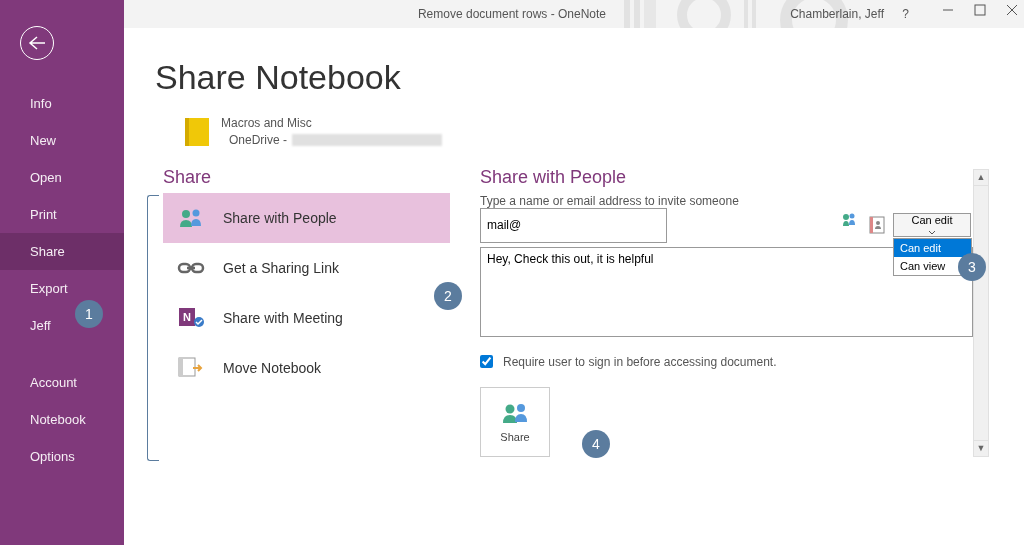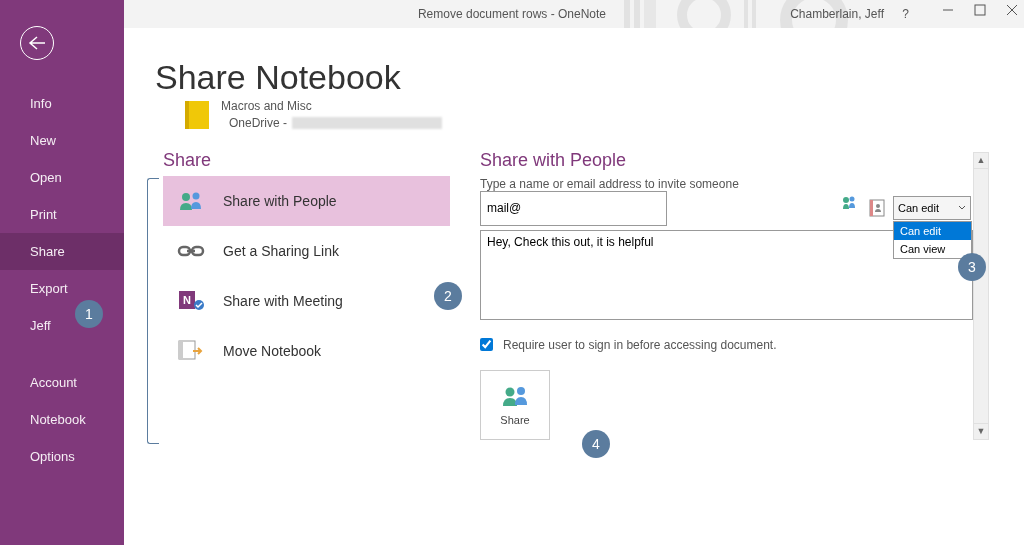--- a/index.html
+++ b/index.html
@@ -16,21 +16,21 @@
     
     .sidebar { position: absolute; left: 0; top: 0; bottom: 0; width: 124px; background: #80397B; color: #fff; padding-top: 26px; z-index: 10; }
     .back-btn { width: 34px; height: 34px; border: 1.5px solid #fff; border-radius: 50%; margin-left: 20px; margin-bottom: 25px; display: flex; align-items: center; justify-content: center; cursor: pointer; }
     .back-arrow { color: #fff; font-size: 18px; }
     .nav-item { padding: 11px 0 11px 30px; font-size: 13px; color: #f5eef4; cursor: pointer; }
     .nav-item.active { background: #6d2f68; }
     .nav-divider { height: 20px; }
     
     .main { position: absolute; left: 120px; top: 28px; right: 0; bottom: 0; background: #fff; padding: 30px 35px 20px 35px; overflow: hidden; }
     
-    .page-title { font-size: 34px; font-weight: 300; color: #333; margin-bottom: 1px; }
+    .page-title { font-size: 34px; font-weight: 300; color: #333; margin-bottom: 18px; }
     
     .notebook-info { display: flex; align-items: center; gap: 12px; margin-left: 30px; margin-bottom: 18px; }
     .nb-icon { width: 24px; height: 28px; background: #f0c808; border-left: 4px solid #d4aa00; }
     .nb-text { font-size: 12px; color: #555; line-height: 1.4; }
     .nb-location { display: flex; align-items: center; gap: 5px; margin-left: 8px; }
     .nb-blur { display: inline-block; width: 150px; height: 12px; background: #e0e0e0; filter: blur(1px); }
     
     .content-row { display: flex; gap: 30px; position: relative; }
     
     .share-col { width: 295px; position: relative; }
@@ -42,21 +42,21 @@
     .opt-label { font-size: 14px; color: #333; }
     
     .panel-col { flex: 1; position: relative; padding-right: 18px; }
     .panel-heading { color: #80397B; font-size: 18px; font-weight: 400; margin-bottom: 6px; }
     .field-label { font-size: 12px; color: #555; margin-bottom: 0; }
     .input-row { display: flex; gap: 6px; align-items: center; margin-bottom: 4px; }
     .email-input { flex: 1; height: 35px; border: 1px solid #999; padding: 0 24px 0 6px; font-size: 12px; background: #fff; position: relative; }
     .email-wrap { position: relative; flex: 1; }
     .email-check { position: absolute; right: 4px; top: 4px; width: 16px; height: 16px; }
     .addr-book { width: 20px; height: 20px; cursor: pointer; }
-    .perm-dd { width: 78px; height: 24px; border: 1px solid #999; background: #f5f5f5; font-size: 11px; padding: 0 4px; display: flex; align-items: center; justify-content: space-between; cursor: pointer; position: relative; }
+    .perm-dd { width: 78px; height: 24px; border: 1px solid #999; background: #f5f5f5; font-size: 11px; padding: 0 4px; display: flex; align-items: center; justify-content: space-between; cursor: pointer; position: relative; flex-direction: column; }
     .perm-menu { position: absolute; top: 24px; left: -1px; width: 79px; background: #fff; border: 1px solid #999; z-index: 20; }
     .perm-opt { font-size: 11px; padding: 3px 6px; cursor: pointer; }
     .perm-opt.sel { background: #0078d7; color: #fff; }
     
     .msg-box { width: calc(100% + 2px); height: 90px; border: 1px solid #999; padding: 4px 6px; font-size: 12px; resize: none; margin-bottom: 14px; }
     
     .require-row { display: flex; align-items: center; gap: 10px; font-size: 12px; color: #555; margin-bottom: 18px; }
     .require-check { width: 13px; height: 13px; accent-color: #0078d7; }
     
     .share-btn-row { display: flex; align-items: center; gap: 20px; }

